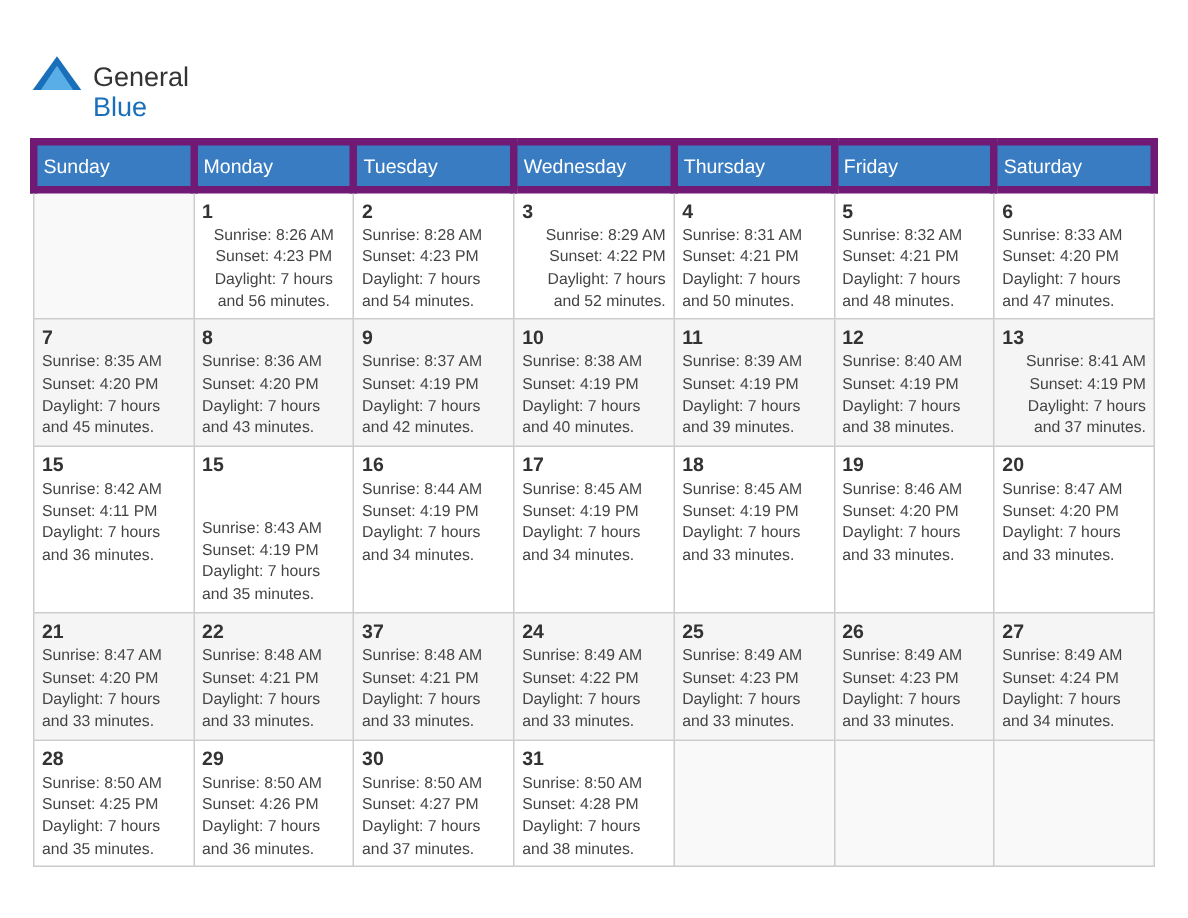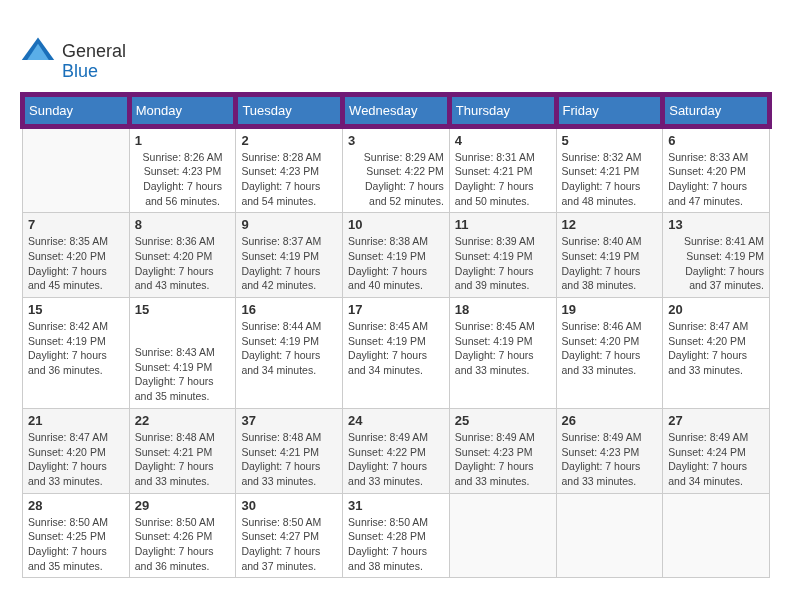--- a/index.html
+++ b/index.html
@@ -213,21 +213,21 @@
           <div class="day-info" style="white-space: pre-line; text-align: right;">Sunrise: 8:41 AM
 Sunset: 4:19 PM
 Daylight: 7 hours
 and 37 minutes.</div>
         </td>
       </tr>
       <tr class="week-row">
         <td>
           <span class="day-number">15</span>
           <div class="day-info" style="white-space: pre-line;">Sunrise: 8:42 AM
-Sunset: 4:19 PM
+Sunset: 4:11 PM
 Daylight: 7 hours
 and 36 minutes.</div>
         </td>
         <td>
           <span class="day-number">15</span>
           <div class="day-info" style="white-space: pre-line; margin-top: 28px;">Sunrise: 8:43 AM
 Sunset: 4:19 PM
 Daylight: 7 hours
 and 35 minutes.</div>
         </td>

